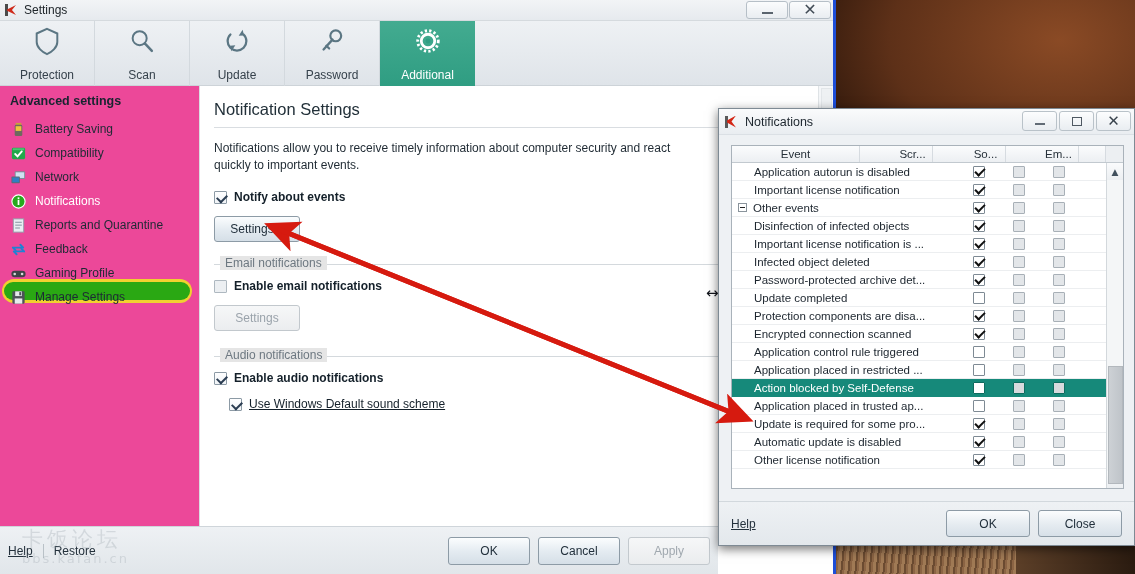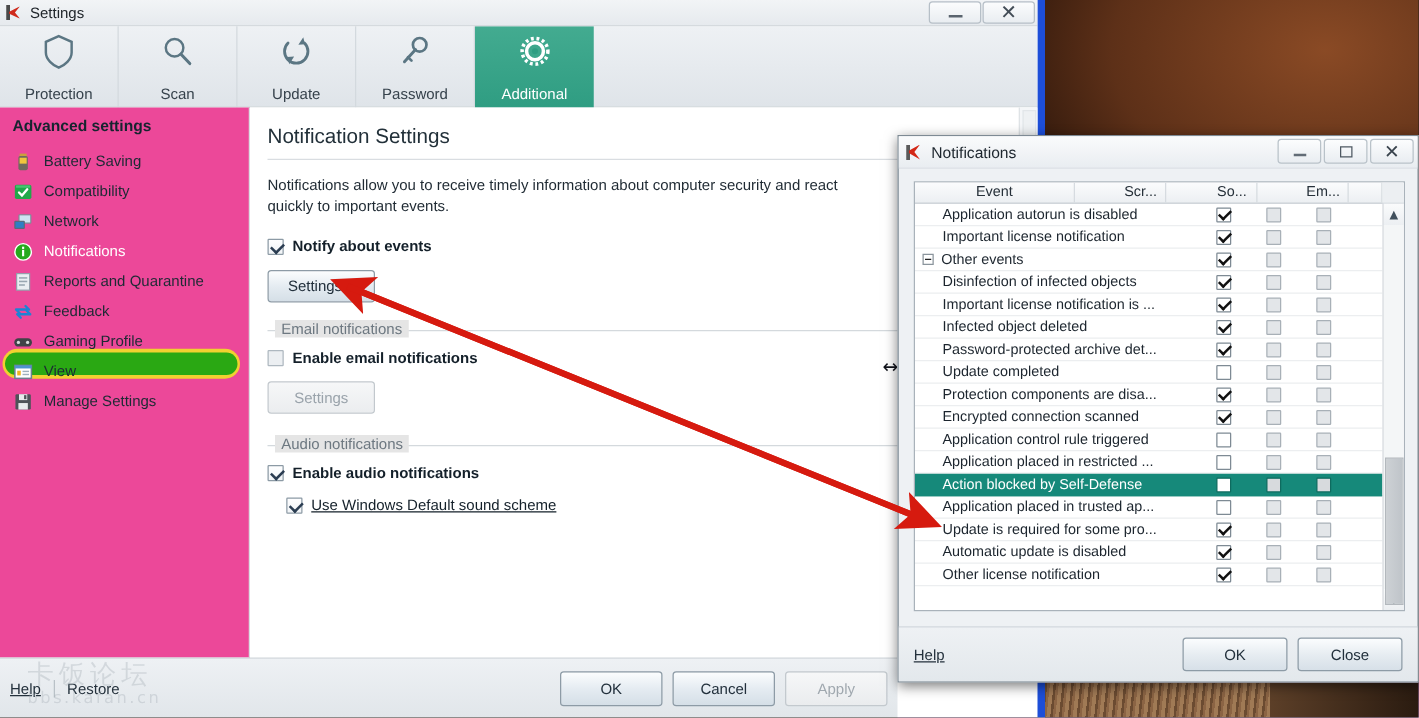--- a/index.html
+++ b/index.html
@@ -51,21 +51,21 @@
   }
   #web-strip .wdark {
     position:absolute; left:298px; top:0; width:119px; height:28px;
     background: linear-gradient(90deg,#5c3f28,#2a1b10);
   }
 
   
   #settings-window {
     position:absolute; left:0; top:0; width:836px; height:574px;
     background:#fff;
-    border-right:6px solid #1d4ed8;
+    border-right:3px solid #1d4ed8;
     overflow:hidden;
   }
   .sw-titlebar {
     height:21px;
     background: linear-gradient(180deg,#f2f4f6 0%, #e6eaee 100%);
     border-bottom:1px solid #d5dade;
     display:flex; align-items:center;
     position:relative;
   }
   .sw-title-icon {
@@ -492,30 +492,20 @@
 
         <div class="sb-item">
           <svg class="sb-ico" viewBox="0 0 18 18">
             <rect x="1.5" y="6" width="15" height="7" rx="3.5" fill="#3f4347"></rect>
             <circle cx="5" cy="9.5" r="1.4" fill="#d8dbde"></circle>
             <circle cx="12.8" cy="9.5" r="1.4" fill="#d8dbde"></circle>
           </svg>
           <span>Gaming Profile</span>
         </div>
 
-        <div class="sb-item">
-          <svg class="sb-ico" viewBox="0 0 18 18">
-            <rect x="2" y="3.5" width="14" height="11" fill="#ffffff" stroke="#6e8090" stroke-width="1.3"></rect>
-            <rect x="2" y="3.5" width="14" height="2.6" fill="#4e93cf"></rect>
-            <rect x="4" y="8" width="3" height="4" fill="#f0b422"></rect>
-            <rect x="8.5" y="8" width="5.5" height="1.2" fill="#9fb0bd"></rect>
-            <rect x="8.5" y="10.6" width="5.5" height="1.2" fill="#9fb0bd"></rect>
-          </svg>
-          <span>View</span>
-        </div>
 
         <div class="sb-item">
           <svg class="sb-ico" viewBox="0 0 18 18">
             <rect x="2.5" y="2.5" width="13" height="13" rx="1.2" fill="#4d5258"></rect>
             <rect x="5.5" y="2.5" width="7" height="5" fill="#e7eaec"></rect>
             <rect x="9.8" y="3.3" width="2" height="3.4" fill="#4d5258"></rect>
             <rect x="5" y="10" width="8" height="5.5" fill="#e7eaec"></rect>
           </svg>
           <span>Manage Settings</span>
         </div>

